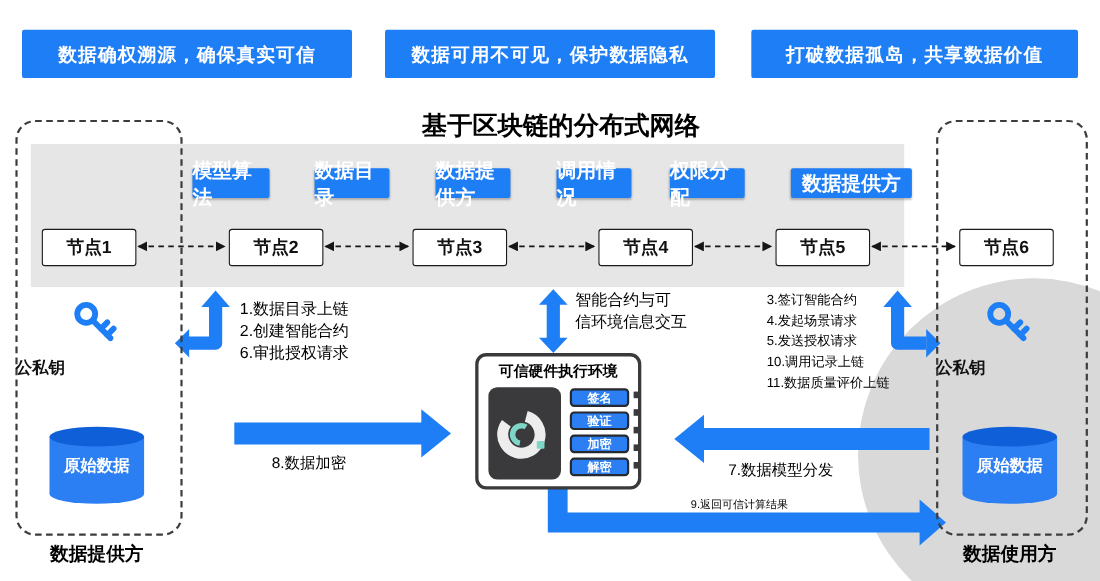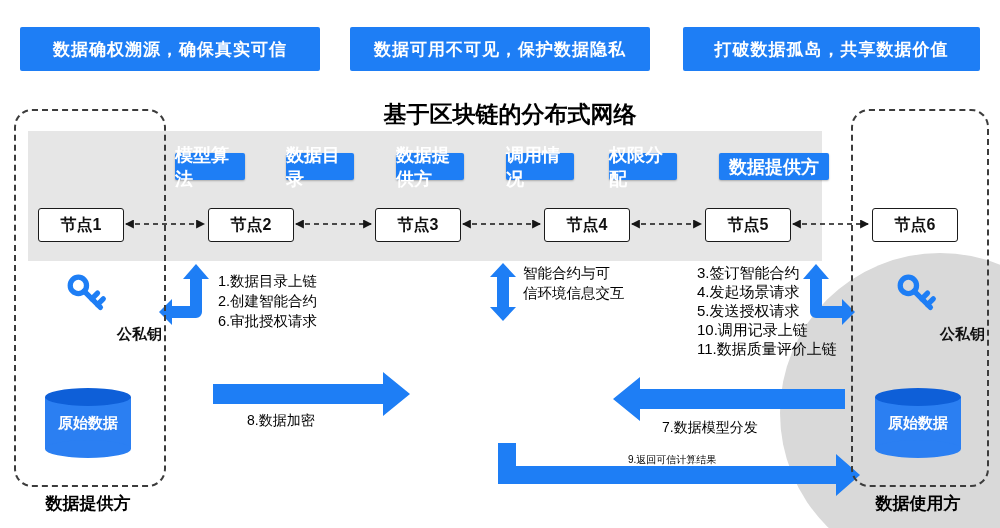--- a/index.html
+++ b/index.html
@@ -31,39 +31,39 @@
   .lg0{left:175px;width:70px}.lg1{left:286px;width:68px}.lg2{left:396px;width:68px}
   .lg3{left:506px;width:68px}.lg4{left:609px;width:68px}.lg5{left:719px;width:110px}
 
   .node{position:absolute;top:195px;width:84px;height:32px;background:#fff;
         border:1.5px solid #1b1b1b;border-radius:3px;font-weight:700;font-size:16px;
         display:flex;align-items:center;justify-content:center;}
   .n0{left:38px}.n1{left:208px}.n2{left:375px}.n3{left:544px}.n4{left:705px}.n5{left:872px}
 
   .key{position:absolute;width:46px;height:46px;}
   .key-left{left:64px;top:258px}.key-right{left:894px;top:258px}
-  .key-label{position:absolute;top:312px;font-weight:700;font-size:15px;text-align:right;}
+  .key-label{position:absolute;top:312px;font-weight:700;font-size:15px;text-align:left;}
   .key-label-left{left:14px;width:148px}.key-label-right{left:851px;width:134px}
 
   .cylinder{position:absolute;top:384px;width:86px;height:52px;background:#2B7FF2;
             display:flex;align-items:center;justify-content:center;}
   .cylinder::before{content:"";position:absolute;left:0;top:-9px;width:86px;height:18px;
             border-radius:50%;background:#0E5FD8;}
   .cylinder::after{content:"";position:absolute;left:0;bottom:-9px;width:86px;height:18px;
             border-radius:50%;background:#2B7FF2;}
   .cylinder span{position:relative;z-index:2;color:#fff;font-weight:700;font-size:15px;}
   .cyl-left{left:45px}.cyl-right{left:875px}
 
   .role{position:absolute;top:479px;font-weight:700;font-size:17px;text-align:center;color:#000;}
   .role-left{left:14px;width:148px}.role-right{left:851px;width:134px}
 
   .steps{position:absolute;font-size:14px;line-height:20px;white-space:pre-line;color:#000;}
   #steps-left{left:218px;top:258px;font-size:14.5px}
   #steps-center{left:523px;top:250px;font-size:14.5px}
-  #steps-right{left:697px;top:250px;font-size:15px;line-height:19px}
+  #steps-right{left:697px;top:250px;font-size:12px;line-height:19px}
   #lbl8{left:247px;top:397px}
   #lbl7{left:662px;top:404px}
   #lbl9{left:628px;top:437px;font-size:10px}
 
   
   .tee{position:absolute;left:432px;top:308px;width:151px;height:124px;background:#fff;
        border:3px solid #3A3A3C;border-radius:10px;box-sizing:border-box;}
   .tee-title{position:absolute;left:0;top:5px;width:100%;text-align:center;
              font-size:13.5px;font-weight:700;color:#000;}
   .tee-chip{position:absolute;left:9px;top:28px;width:66px;height:84px;background:#3A3A3C;
@@ -170,14 +170,33 @@
 信环境信息交互</div>
   <div class="steps" id="steps-right">3.签订智能合约
 4.发起场景请求
 5.发送授权请求
 10.调用记录上链
 11.数据质量评价上链</div>
   <div class="steps" id="lbl8">8.数据加密</div>
   <div class="steps" id="lbl7">7.数据模型分发</div>
   <div class="steps" id="lbl9">9.返回可信计算结果</div>
 
+  <div class="tee">
+    <div class="tee-title">可信硬件执行环境</div>
+    <div class="tee-chip">
+      <svg width="56" height="74" viewBox="0 0 56 74">
+        <circle cx="25" cy="38" r="17" fill="none" stroke="#ededed" stroke-width="10" stroke-dasharray="86 21" transform="rotate(-75 25 38)"></circle>
+        <circle cx="25" cy="38" r="8" fill="none" stroke="#7FD6C8" stroke-width="5" stroke-dasharray="28 23" transform="rotate(100 25 38)"></circle>
+        <rect x="39" y="44" width="7" height="7" rx="1" fill="#7FD6C8"></rect>
+      </svg>
+    </div>
+    <div class="tee-btn tb0">签名</div>
+    <div class="tee-btn tb1">验证</div>
+    <div class="tee-btn tb2">加密</div>
+    <div class="tee-btn tb3">解密</div>
+    <div class="pin pp0"></div>
+    <div class="pin pp1"></div>
+    <div class="pin pp2"></div>
+    <div class="pin pp3"></div>
+    <div class="pin pp4"></div>
+  </div>
 
 </div>
 
 </body></html>

